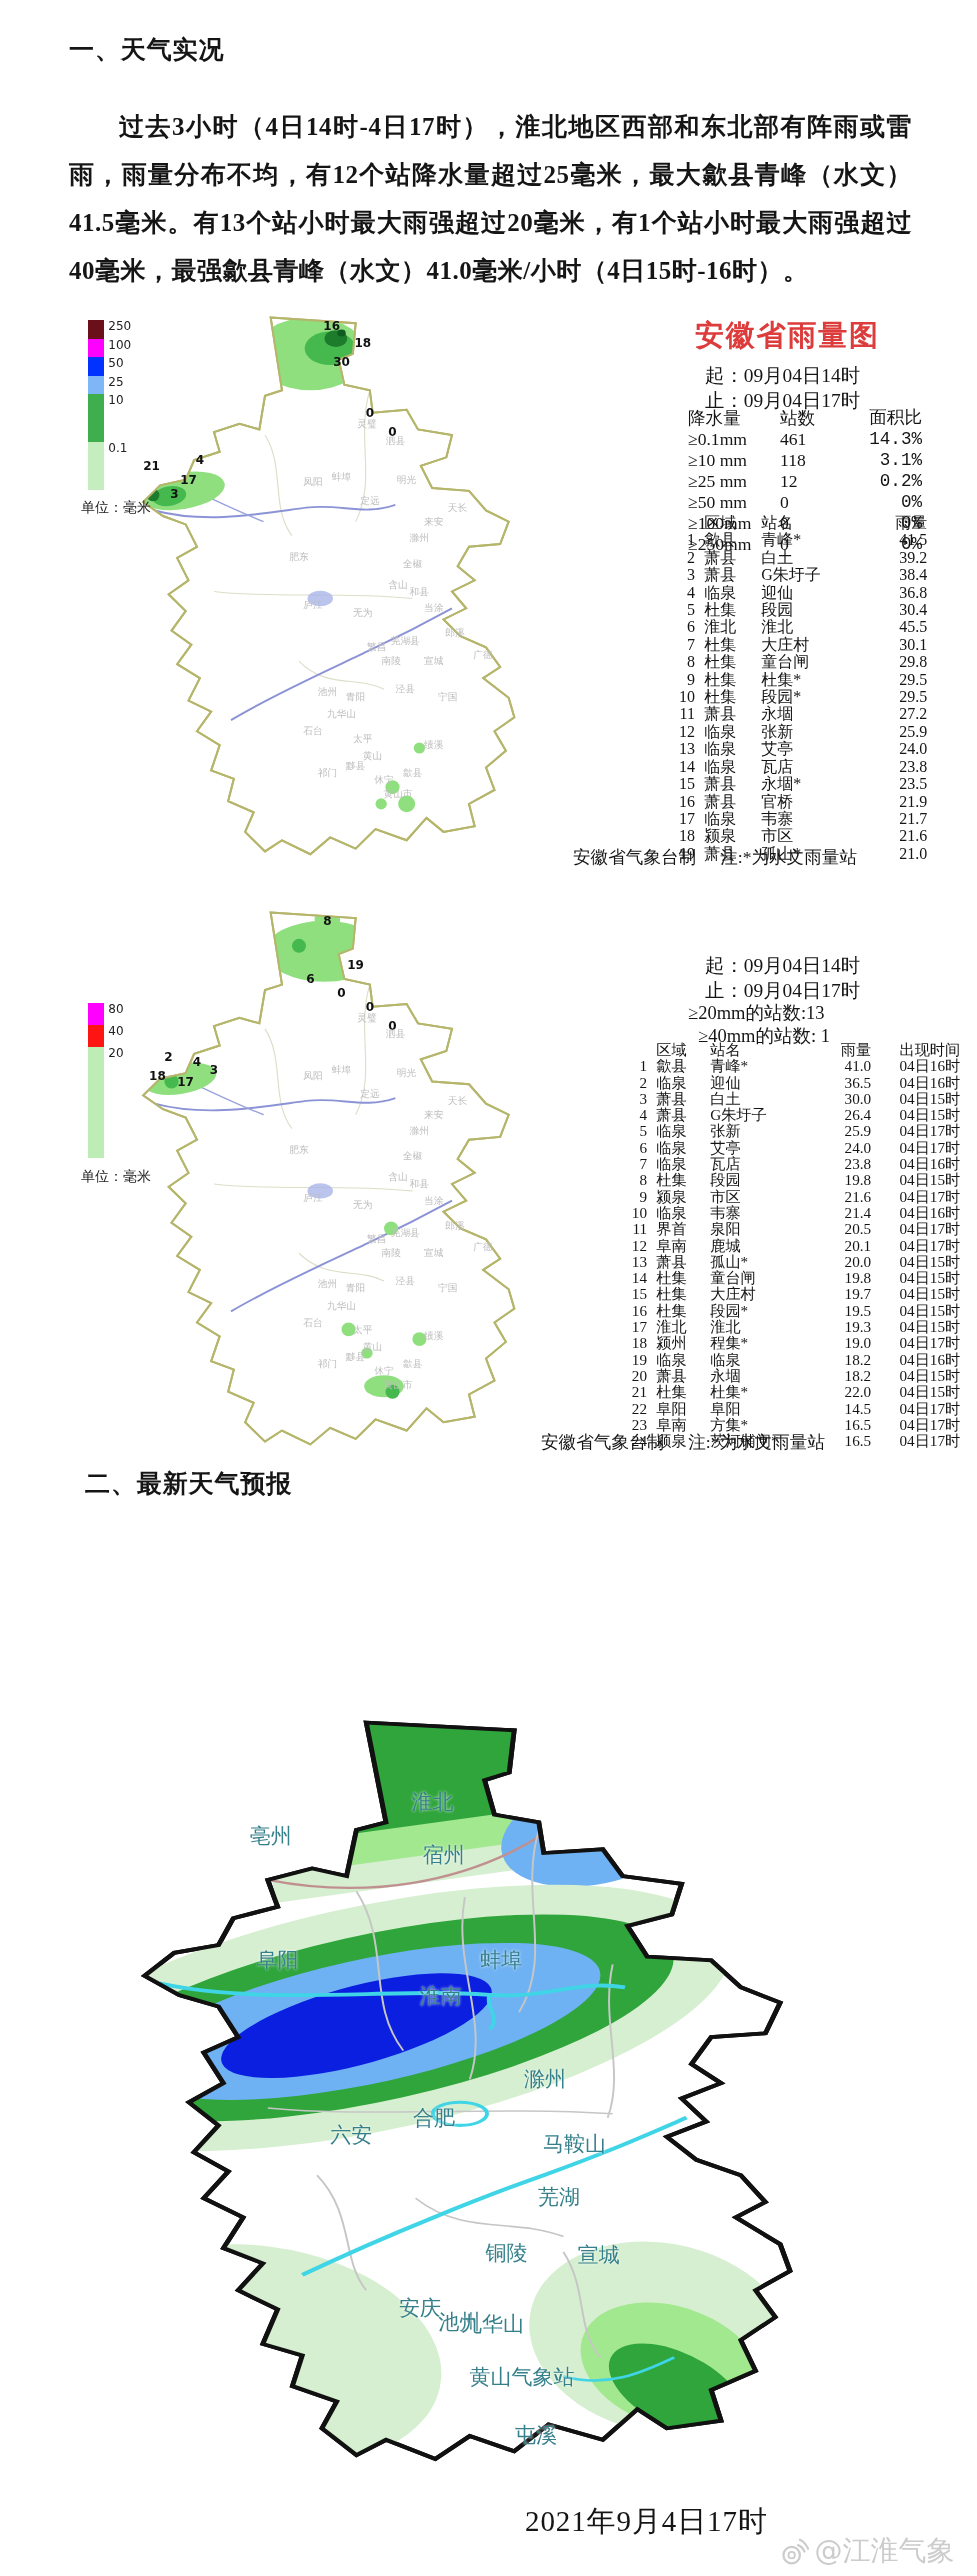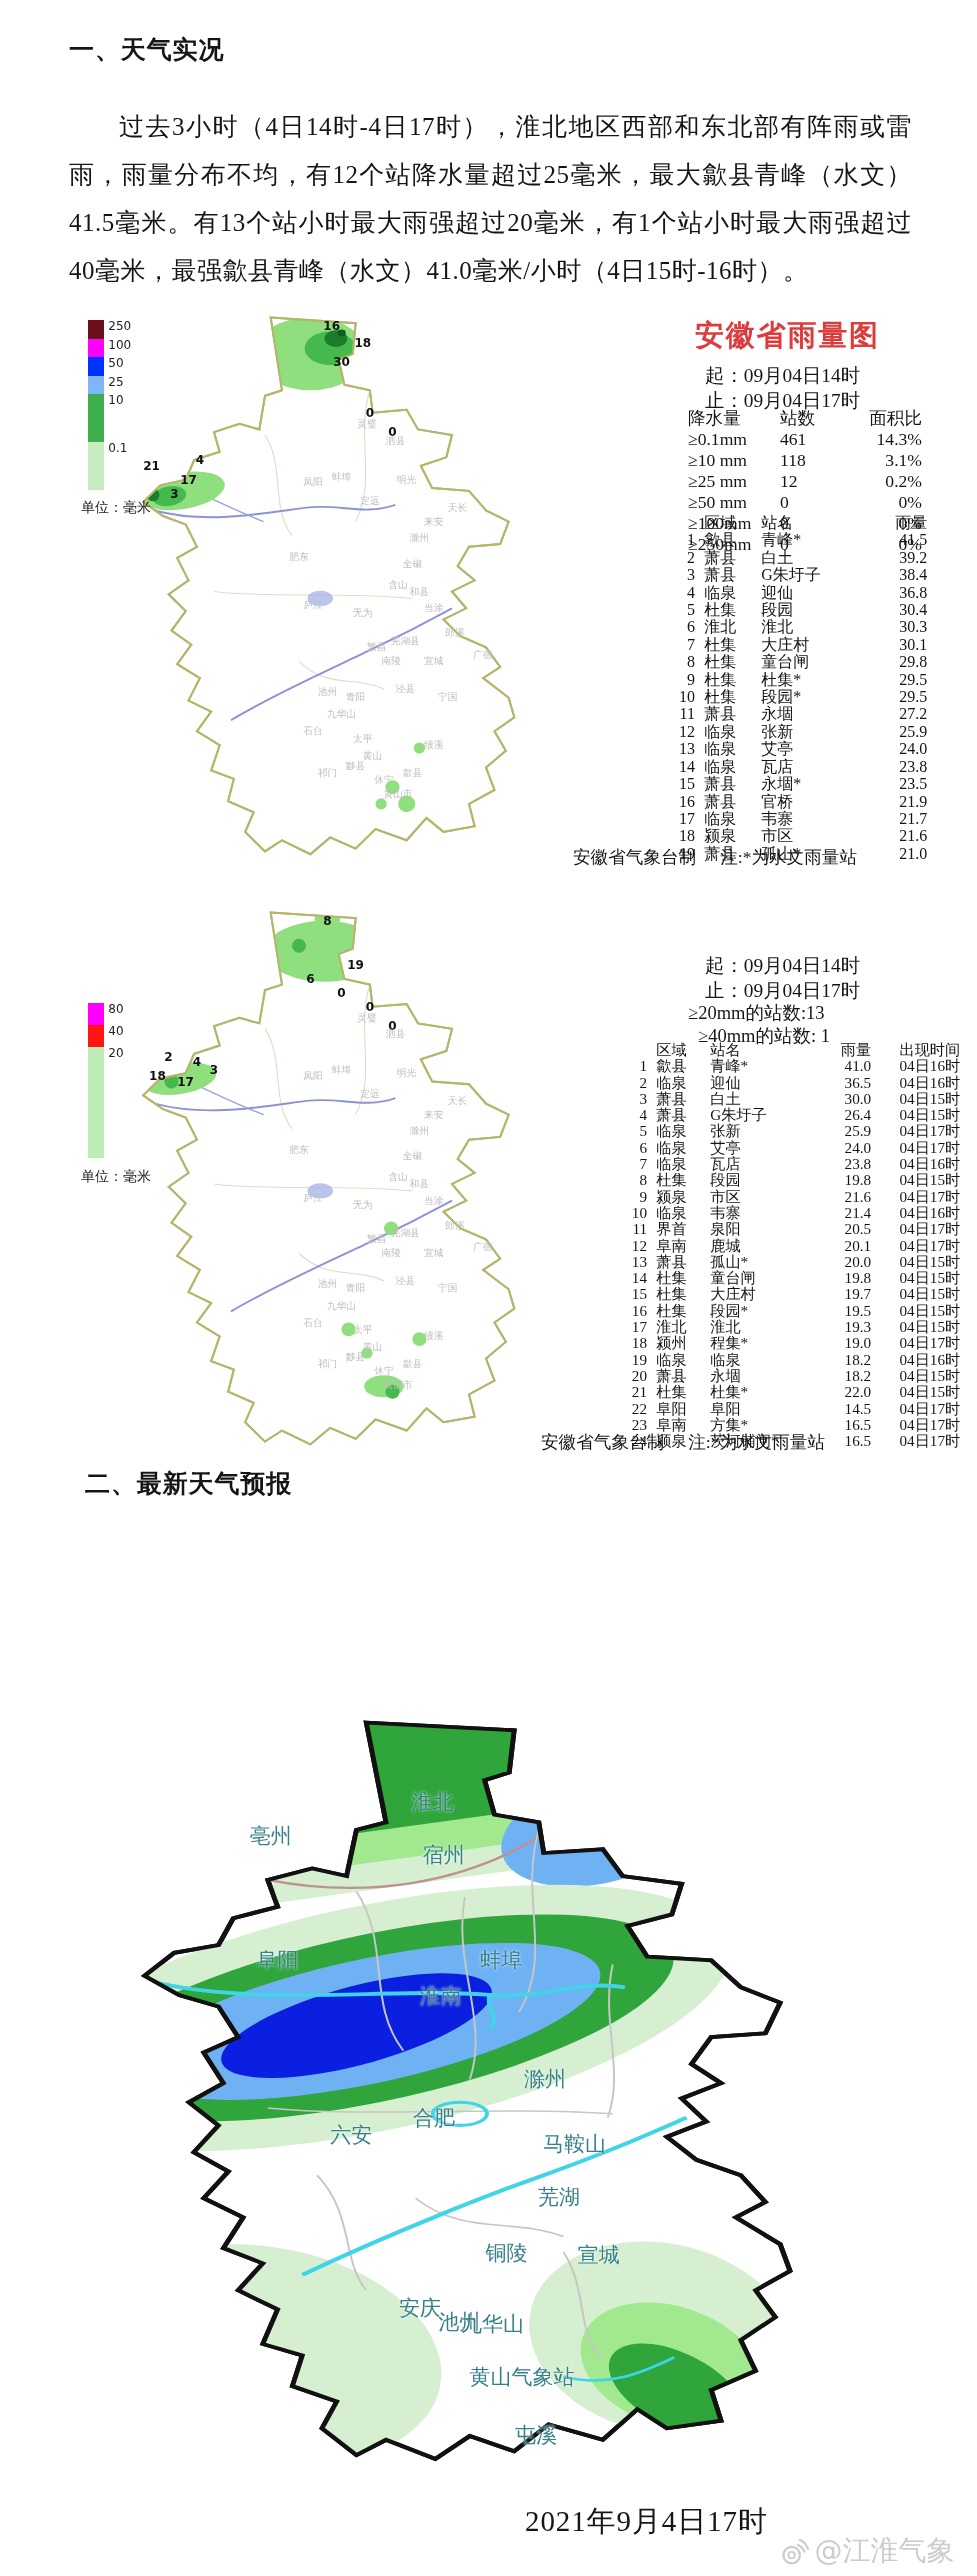--- a/index.html
+++ b/index.html
@@ -26,21 +26,21 @@
   
   .map-title{position:absolute;font-size:29px;font-weight:bold;color:#dd3c3c;letter-spacing:1.8px;white-space:nowrap;}
   .time-line{position:absolute;font-size:19.4px;white-space:nowrap;}
   .stat-line{position:absolute;font-size:18.5px;white-space:nowrap;}
   table{border-collapse:collapse;}
   td,th{padding:0;font-weight:normal;white-space:nowrap;}
   .stats-table{position:absolute;font-size:17.6px;line-height:21px;}
   .stats-table th{text-align:left;}
   .stats-table td:nth-child(1),.stats-table th:nth-child(1){width:92px;text-align:left;}
   .stats-table td:nth-child(2),.stats-table th:nth-child(2){width:57px;text-align:left;}
-  .stats-table td:nth-child(3),.stats-table th:nth-child(3){width:85px;text-align:right;}
+  .stats-table td:nth-child(3),.stats-table th:nth-child(3){width:85px;text-align:right;font-family:Liberation Mono, monospace;}
   .station-table1{position:absolute;font-size:16px;line-height:17.4px;}
   .station-table1 th{text-align:left;}
   .station-table1 td:nth-child(1){width:28px;text-align:right;}
   .station-table1 td:nth-child(2),.station-table1 th:nth-child(2){width:57px;padding-left:9.2px;}
   .station-table1 td:nth-child(3),.station-table1 th:nth-child(3){width:109px;}
   .station-table1 td:nth-child(4),.station-table1 th:nth-child(4){width:57px;text-align:right;}
   .station-table2{position:absolute;font-size:15.2px;line-height:16.3px;}
   .station-table2 th{text-align:left;}
   .station-table2 td:nth-child(1){width:26px;text-align:right;}
   .station-table2 td:nth-child(2),.station-table2 th:nth-child(2){width:54px;padding-left:9.2px;}
@@ -59,21 +59,21 @@
   .watermark{position:absolute;display:flex;align-items:center;color:#cccccc;font-size:28px;
         font-family:"DejaVu Sans",sans-serif;}
   .watermark svg{margin-right:5.5px;}
 </style>
 </head>
 <body>
 
 <div class="page">
 
   <div class="sec-heading" style="top:33px;">一、天气实况</div>
-  <div class="para" style="top:103px;">过去3小时（4日14时-4日17时），淮北地区西部和东北部有阵雨或雷雨，雨量分布不均，有12个站降水量超过25毫米，最大歙县青峰（水文）41.5毫米。有13个站小时最大雨强超过20毫米，有1个站小时最大雨强超过40毫米，最强歙县青峰（水文）41.0毫米/小时（4日15时-16时）。</div>
+  <div class="para" style="top:103px;font-weight:bold;">过去3小时（4日14时-4日17时），淮北地区西部和东北部有阵雨或雷雨，雨量分布不均，有12个站降水量超过25毫米，最大歙县青峰（水文）41.5毫米。有13个站小时最大雨强超过20毫米，有1个站小时最大雨强超过40毫米，最强歙县青峰（水文）41.0毫米/小时（4日15时-16时）。</div>
 
   <div class="map-box" style="left:129px;top:312px;width:425px;height:559px;">
     <svg viewBox="0 0 300 400" preserveAspectRatio="none">
       <defs>
           <clipPath id="clip1">
             <path d="M100,4 L160,8 L158,30 L148,34 L152,52 L170,56 L172,72 L196,70 L204,84 L228,88 L224,104 L206,110 L214,126 L240,128 L252,142 L268,150 L262,166 L240,168 L232,182 L244,192 L228,200 L238,212 L222,220 L234,232 L252,240 L262,254 L250,262 L268,276 L272,290 L258,300 L266,314 L252,326 L258,342 L240,352 L244,368 L222,372 L210,362 L196,378 L174,370 L160,384 L142,376 L128,388 L108,378 L96,386 L82,372 L88,358 L70,350 L74,334 L58,328 L64,310 L48,300 L58,286 L42,278 L50,262 L34,252 L44,238 L30,228 L40,214 L28,202 L42,192 L34,176 L48,168 L40,152 L24,146 L10,136 L22,124 L40,120 L46,106 L64,100 L60,86 L78,80 L92,84 L96,60 L108,56 L104,30 Z"></path>
           </clipPath>
         </defs>
       <path fill="#ffffff" stroke="#b5b56b" stroke-width="1.4" d="M100,4 L160,8 L158,30 L148,34 L152,52 L170,56 L172,72 L196,70 L204,84 L228,88 L224,104 L206,110 L214,126 L240,128 L252,142 L268,150 L262,166 L240,168 L232,182 L244,192 L228,200 L238,212 L222,220 L234,232 L252,240 L262,254 L250,262 L268,276 L272,290 L258,300 L266,314 L252,326 L258,342 L240,352 L244,368 L222,372 L210,362 L196,378 L174,370 L160,384 L142,376 L128,388 L108,378 L96,386 L82,372 L88,358 L70,350 L74,334 L58,328 L64,310 L48,300 L58,286 L42,278 L50,262 L34,252 L44,238 L30,228 L40,214 L28,202 L42,192 L34,176 L48,168 L40,152 L24,146 L10,136 L22,124 L40,120 L46,106 L64,100 L60,86 L78,80 L92,84 L96,60 L108,56 L104,30 Z"></path>
       <g clip-path="url(#clip1)">
@@ -215,21 +215,21 @@
         <tr>
           <td>5</td>
           <td>杜集</td>
           <td>段园</td>
           <td>30.4</td>
         </tr>
         <tr>
           <td>6</td>
           <td>淮北</td>
           <td>淮北</td>
-          <td>30.3</td>
+          <td>45.5</td>
         </tr>
         <tr>
           <td>7</td>
           <td>杜集</td>
           <td>大庄村</td>
           <td>30.1</td>
         </tr>
         <tr>
           <td>8</td>
           <td>杜集</td>

